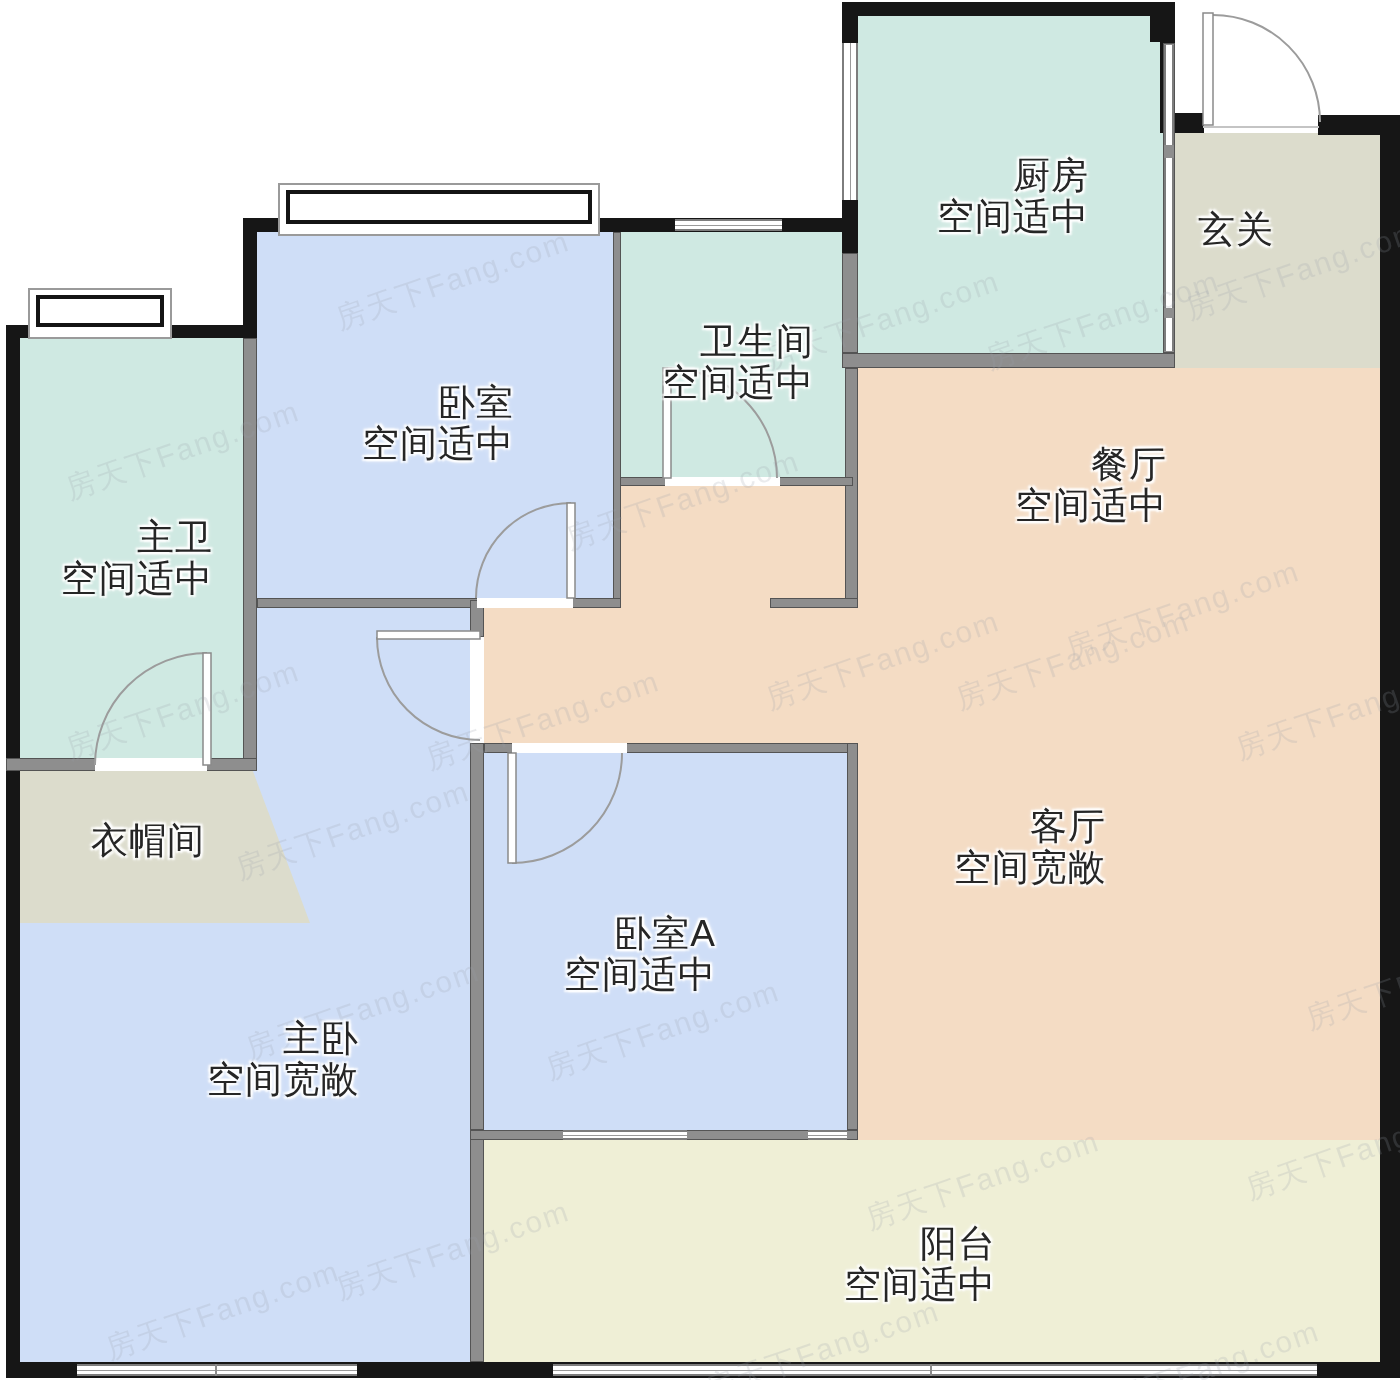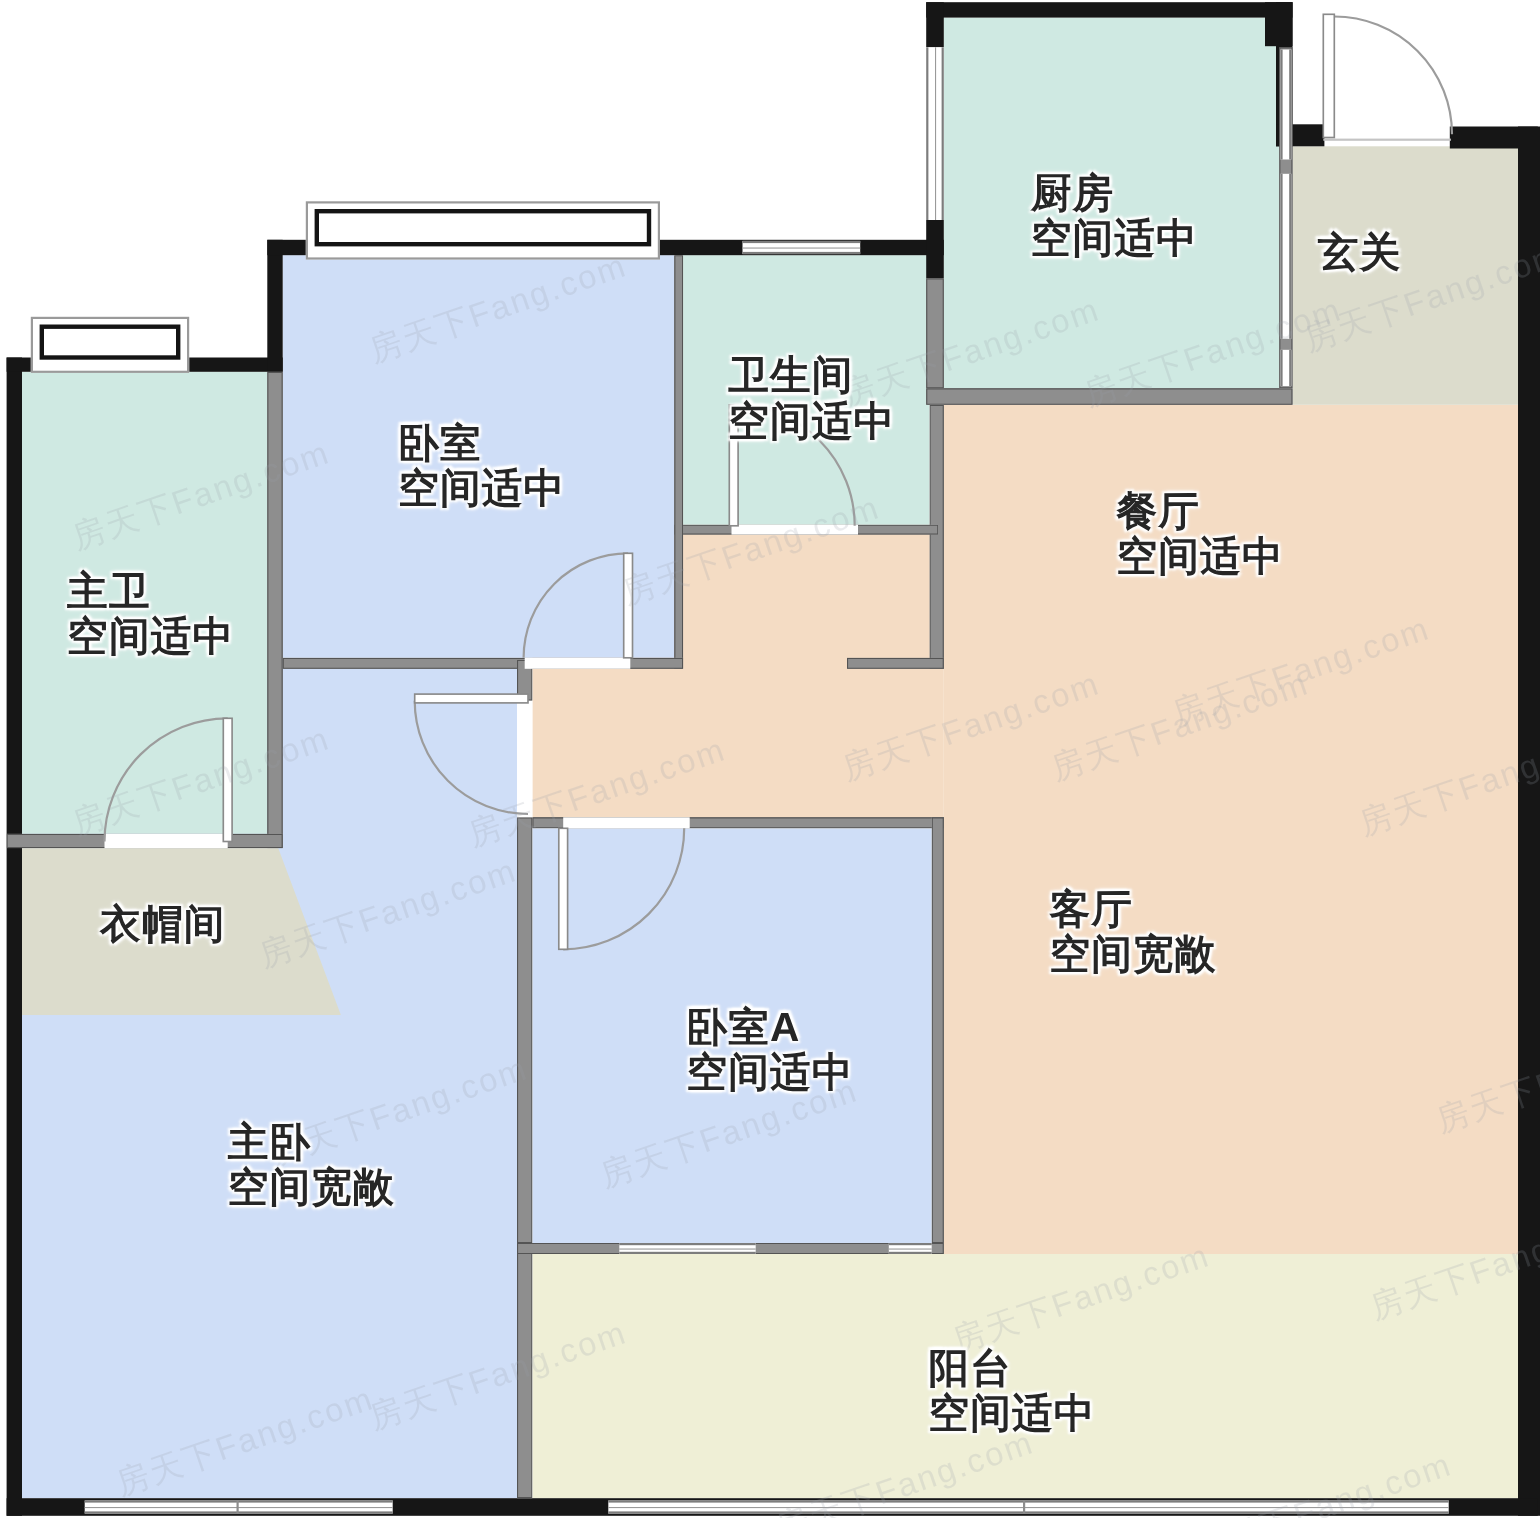--- a/index.html
+++ b/index.html
@@ -9,22 +9,22 @@
   .wallb{position:absolute;background:var(--wallDark,#161616);}
   .wallg{position:absolute;background:var(--wallGray,#8e8e8e);box-shadow:inset 0 0 0 1px #545454;}
   .gap{position:absolute;background:#ffffff;}
   .winp{position:absolute;background:#ffffff;border:2px solid #9a9a9a;box-sizing:border-box;}
   .winp .inner{position:absolute;left:6px;right:6px;top:5px;border:4px solid #141414;background:#fff;}
   .winf{position:absolute;background:#ffffff;border-top:2px solid #7d7d7d;border-bottom:2px solid #7d7d7d;box-sizing:border-box;}
   .winf .mid{position:absolute;left:0;right:0;top:50%;height:1px;background:#9a9a9a;}
   .winv{position:absolute;background:#ffffff;border-left:2px solid #7d7d7d;border-right:2px solid #7d7d7d;box-sizing:border-box;}
   .winv .mid{position:absolute;top:0;bottom:0;left:50%;width:1px;background:#9a9a9a;}
   .tick{position:absolute;background:#8d8d8d;}
-  .label{position:absolute;transform:translate(-50%,-50%);text-align:left;
-         font-size:37px;font-weight:700;color:var(--label,#262626);line-height:41px;letter-spacing:1px;white-space:nowrap;
+  .label{position:absolute;transform:translate(-50%,-50%);text-align:right;
+         font-size:37px;font-weight:400;color:var(--label,#262626);line-height:41px;letter-spacing:1px;white-space:nowrap;
          text-shadow:-2px -2px 2px #fff,2px -2px 2px #fff,-2px 2px 2px #fff,2px 2px 2px #fff,0 0 6px #fff;}
   svg.overlay{position:absolute;left:0;top:0;}
   .wm{position:absolute;transform:rotate(-19deg);font-size:30px;letter-spacing:2px;white-space:nowrap;
       color:var(--watermark,#9aa0aa);opacity:0.20;pointer-events:none;font-weight:400;}
 </style>
 </head>
 <body>
 
 <div id="plan">
 
@@ -176,21 +176,21 @@
     <div>餐厅</div>
     <div>空间适中</div>
   </div>
   <div class="label" style="left:148px;top:840px;">
     <div>衣帽间</div>
   </div>
   <div class="label" style="left:1030px;top:847px;">
     <div>客厅</div>
     <div>空间宽敞</div>
   </div>
-  <div class="label" style="left:700px;top:954px;">
+  <div class="label" style="left:640px;top:954px;">
     <div>卧室A</div>
     <div>空间适中</div>
   </div>
   <div class="label" style="left:283px;top:1059px;">
     <div>主卧</div>
     <div>空间宽敞</div>
   </div>
   <div class="label" style="left:920px;top:1264px;">
     <div>阳台</div>
     <div>空间适中</div>

